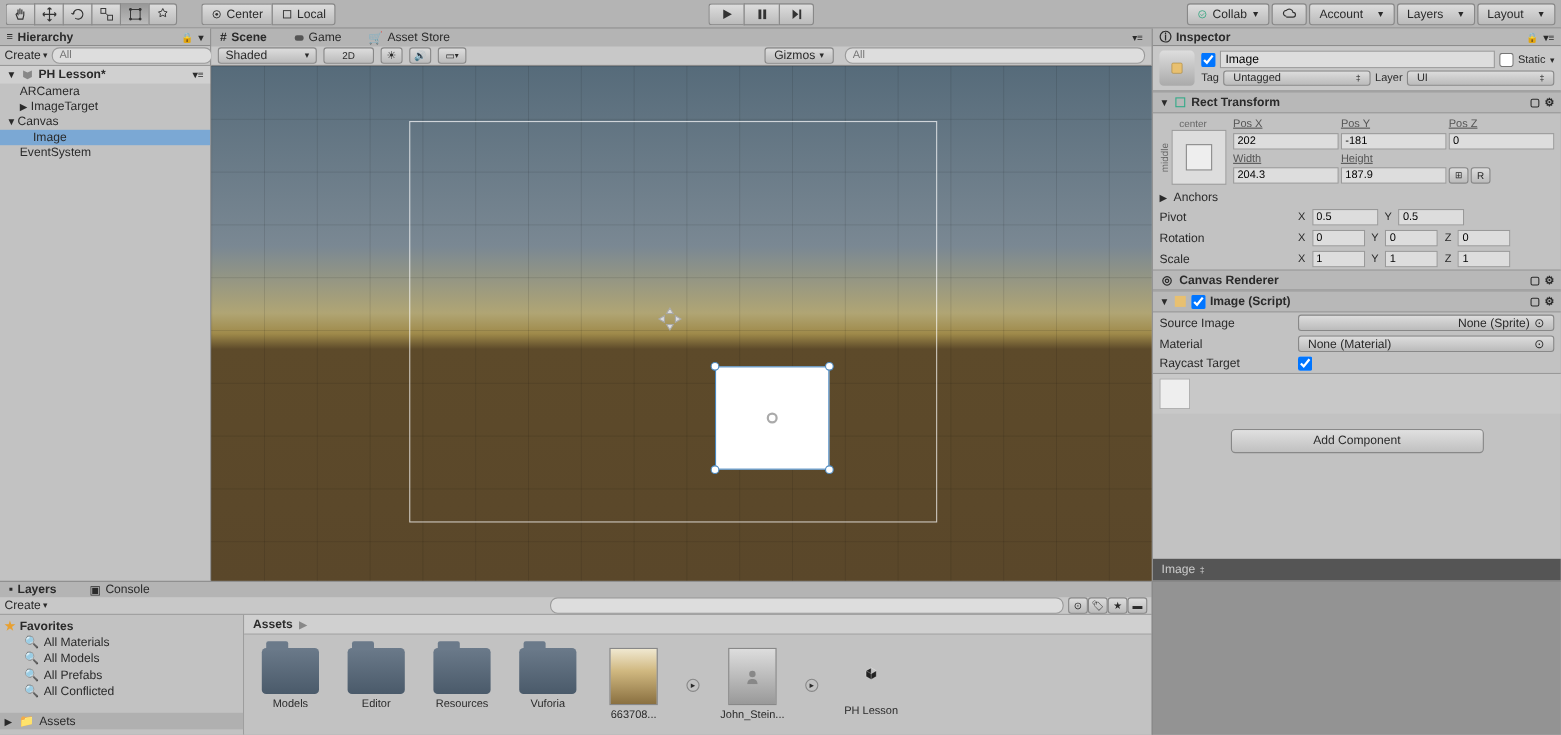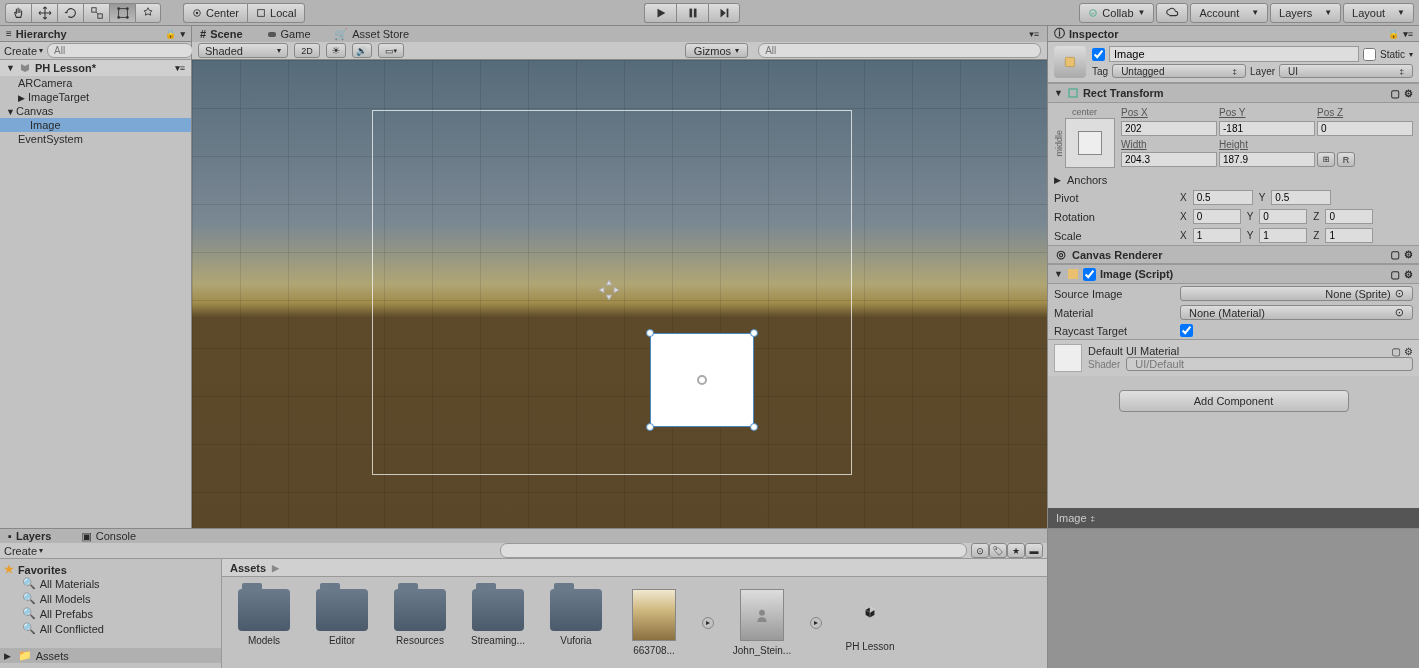--- a/index.html
+++ b/index.html
@@ -222,21 +222,21 @@
           <span>Asset Store</span>
         </div>
       <span style="flex:1"></span>
         <span style="font-size:9px">▾≡</span>
     </div>
     <div class="scene-controls">
       <div class="dropdown-btn" style="height:15px;padding:0 6px">
           <span>Shaded</span>
           <span style="font-size:8px;margin-left:30px">▾</span>
         </div>
-      <div class="tool-btn" style="width:26px;height:15px;font-size:9px">2D</div>
+      <div class="tool-btn" style="width:46px;height:15px;font-size:9px">2D</div>
       <div class="tool-btn" style="width:20px;height:15px">
           <span>☀</span>
         </div>
       <div class="tool-btn" style="width:20px;height:15px">
           <span style="font-size:9px">🔊</span>
         </div>
       <div class="tool-btn" style="width:26px;height:15px">
           <span style="font-size:9px">▭</span>
           <span style="font-size:7px">▾</span>
         </div>
@@ -401,32 +401,20 @@
           <span>⊙</span>
         </div>
       </div>
     <div class="insp-row">
         <div class="label-col">Raycast Target</div>
         <input type="checkbox" checked="" style="">
       </div>
 
     <div style="background:#c8c8c8;border-top:1px solid #999;padding:4px 6px;display:flex;gap:6px;align-items:center">
       <div style="width:28px;height:28px;background:#eee;border:1px solid #aaa"></div>
-      <div style="flex:1">
-        <div style="display:flex;justify-content:space-between">
-            <span style="font-size:11px">Default UI Material</span>
-            <span><span style="font-size:10px">▢</span> <span style="font-size:10px">⚙</span></span>
-          </div>
-        <div style="display:flex;gap:6px;align-items:center;font-size:10px;color:#777">
-            <span>Shader</span>
-            <div class="dropdown-btn" style="flex:1;height:14px;background:#ccc;color:#777">
-              <span>UI/Default</span>
-            </div>
-          </div>
-      </div>
     </div>
 
     <div class="add-component-btn">Add Component</div>
     <div style="flex:1"></div>
     <div style="height:20px;background:#555;color:#ccc;padding:2px 8px;font-size:11px;display:flex;align-items:center;gap:4px">
         <span>Image</span>
         <span style="font-size:8px">‡</span>
       </div>
   </div>
 </div>
@@ -497,24 +485,20 @@
           <div class="asset-item">
               <div class="folder-icon"></div>
               <span>Editor</span>
             </div>
           <div class="asset-item">
               <div class="folder-icon"></div>
               <span>Resources</span>
             </div>
           <div class="asset-item">
               <div class="folder-icon"></div>
-              <span>Streaming...</span>
-            </div>
-          <div class="asset-item">
-              <div class="folder-icon"></div>
               <span>Vuforia</span>
             </div>
           <div class="asset-item">
               <div style="width:44px;height:52px;background:linear-gradient(#f0e8d0,#d0b880 40%,#8a7040);border:1px solid #888"></div>
               <span>663708...</span>
             </div>
           <div style="width:12px;height:12px;border:1px solid #888;border-radius:50%;align-self:center;display:flex;align-items:center;justify-content:center">
               <span style="font-size:8px">▸</span>
             </div>
           <div class="asset-item">

